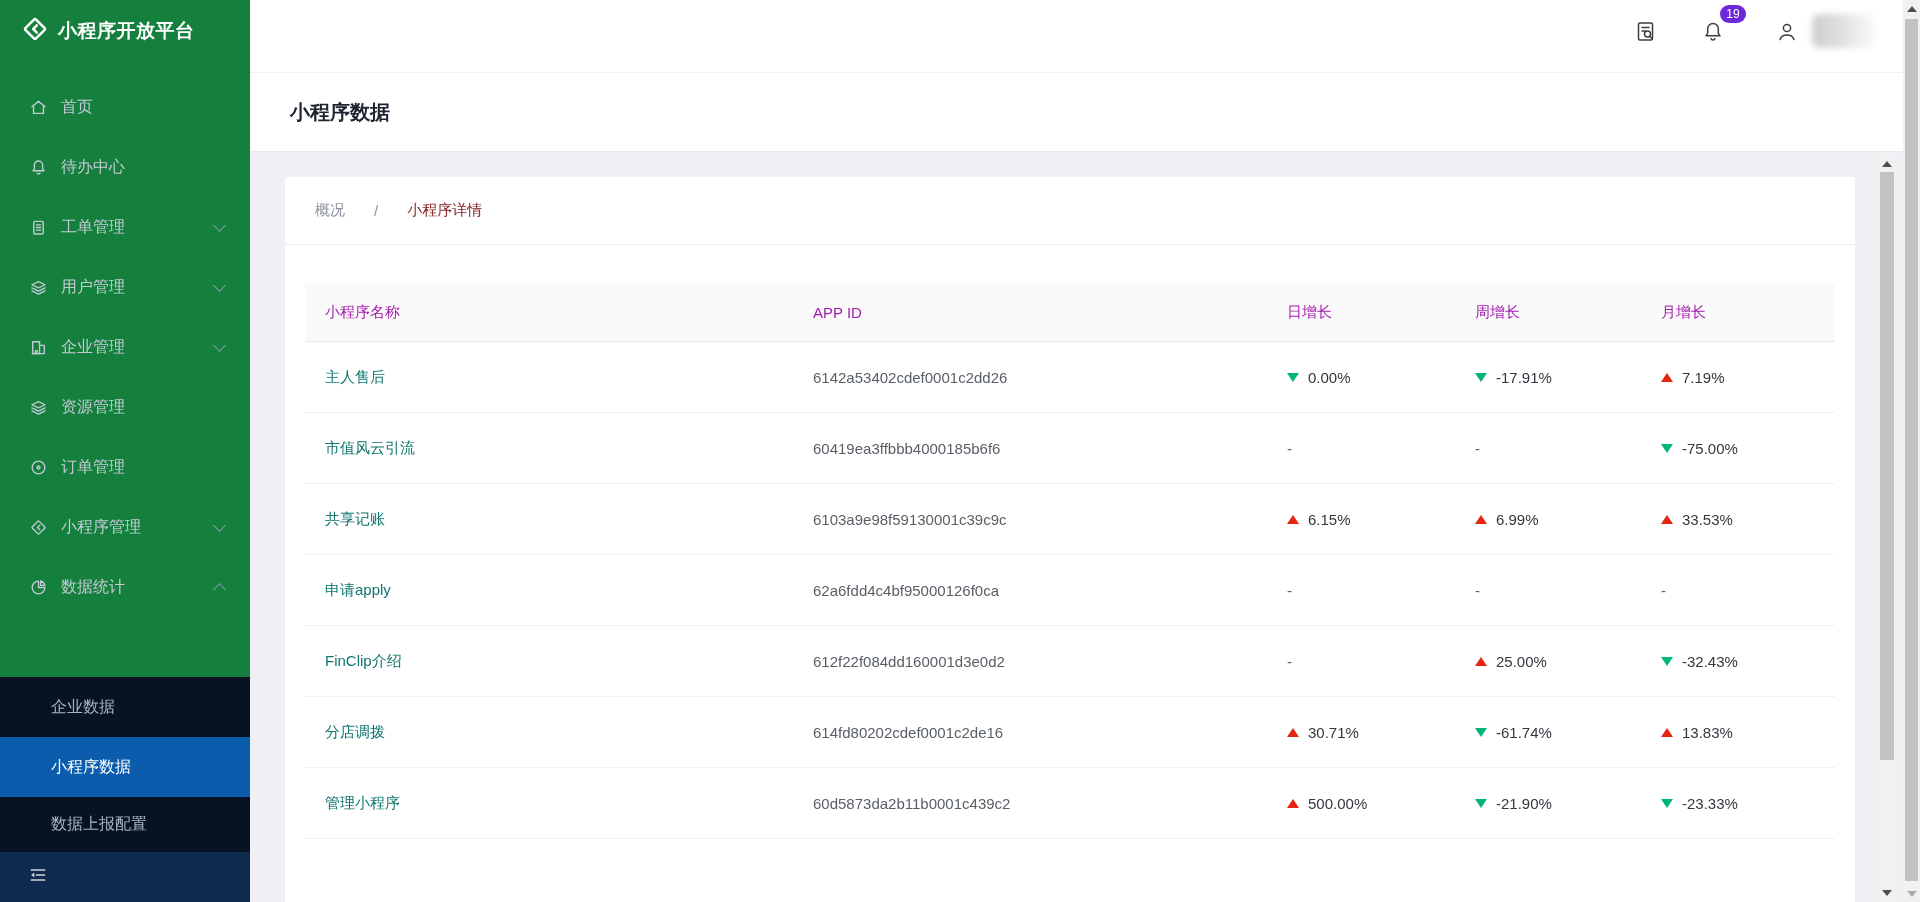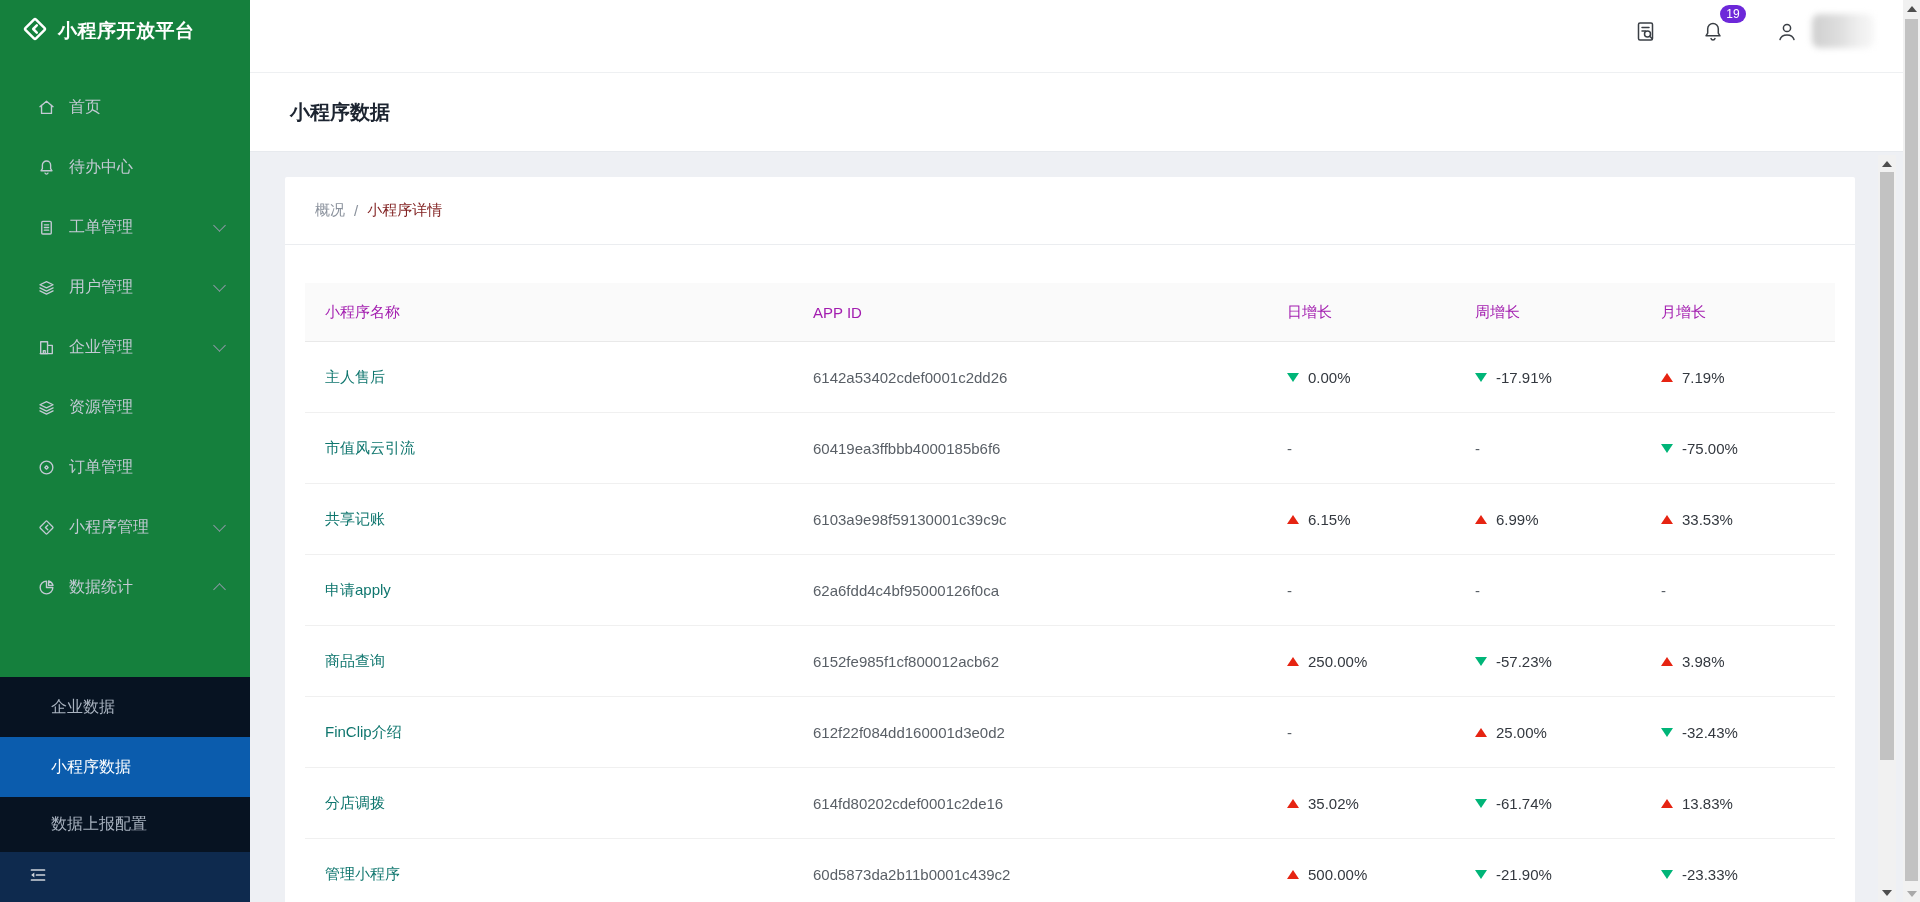--- a/index.html
+++ b/index.html
@@ -5,21 +5,21 @@
   html,body{margin:0;padding:0;}
   body{
     width:1920px;height:902px;position:relative;overflow:hidden;
     background:#eef0f4;font-family:"Liberation Sans","DejaVu Sans",sans-serif;
     -webkit-font-smoothing:antialiased;
   }
   
   .sidebar{position:absolute;left:0;top:0;width:250px;height:902px;background:#15803d;z-index:5;}
   .logo{position:absolute;top:0;left:0;height:62px;display:flex;align-items:center;padding-left:22px;gap:10px;}
   .logo-title{color:#ffffff;font-size:19px;font-weight:bold;letter-spacing:.5px;}
-  .nav{position:absolute;top:77px;left:8px;right:0;}
+  .nav{position:absolute;top:77px;left:0;right:0;}
   .nav-item{height:60px;display:flex;align-items:center;padding-left:28px;position:relative;
     color:#c3cad4;font-size:16px;cursor:pointer;}
   .nav-item .nicon{width:20px;height:20px;margin-right:13px;display:flex;align-items:center;justify-content:center;}
   .chev{position:absolute;right:26px;width:8px;height:8px;border-right:1.6px solid #8d98a6;border-bottom:1.6px solid #8d98a6;}
   .chev.down{transform:rotate(45deg);margin-top:-4px;}
   .chev.up{transform:rotate(-135deg);margin-top:4px;}
   .submenu{position:absolute;top:677px;left:0;right:0;}
   .sub-item{height:60px;display:flex;align-items:center;padding-left:51px;background:#071322;
     color:#a9b3c0;font-size:16px;cursor:pointer;}
   .sub-item:last-child{height:55px;}
@@ -36,21 +36,21 @@
     background:linear-gradient(90deg,#cfcfcf 0%,#dedede 45%,#efefef 75%,#f7f7f7 100%);
     filter:blur(3px);}
   
   .titlebar{position:absolute;left:250px;top:73px;width:1653px;height:79px;background:#fff;
     border-bottom:1px solid #e7eaee;box-sizing:border-box;display:flex;align-items:center;padding-left:40px;}
   .page-title{font-size:20px;font-weight:600;color:#1c2430;}
   
   .content{position:absolute;left:250px;top:152px;width:1653px;height:750px;background:#eef0f4;overflow:hidden;}
   .card{position:absolute;left:35px;top:25px;width:1570px;height:780px;background:#fff;border-radius:2px;}
   .breadcrumb{height:68px;display:flex;align-items:center;padding-left:30px;font-size:15px;
-    border-bottom:1px solid #ebedf0;box-sizing:border-box;}
+    border-bottom:1px solid #ebedf0;box-sizing:border-box;gap:20px;}
   .crumb-link{color:#8a919c;cursor:pointer;}
   .crumb-sep{color:#8a919c;margin:0 9px;}
   .crumb-current{color:#7f1d1d;}
   
   .table-wrap{margin:38px 20px 0 20px;width:1530px;}
   .thead{display:flex;background:#fafafa;height:58px;align-items:center;border-bottom:1px solid #e9e9e9;}
   .th{font-size:15px;color:#a21caf;font-weight:500;box-sizing:border-box;padding-left:20px;}
   .tr{display:flex;height:70px;align-items:center;border-bottom:1px solid #f0f0f0;background:#fff;}
   .td{font-size:15px;box-sizing:border-box;padding-left:20px;}
   .c-name{width:488px;}
@@ -266,37 +266,30 @@
             <div class="td c-month"><span class="tri up"></span><span class="gval">33.53%</span></div>
           </div>
           <div class="tr">
             <div class="td c-name"><a class="miniapp-link">申请apply</a></div>
             <div class="td c-appid"><span class="appid-text">62a6fdd4c4bf95000126f0ca</span></div>
             <div class="td c-day"><span class="dash">-</span></div>
             <div class="td c-week"><span class="dash">-</span></div>
             <div class="td c-month"><span class="dash">-</span></div>
           </div>
           <div class="tr">
-            <div class="td c-name"><a class="miniapp-link">商品查询</a></div>
-            <div class="td c-appid"><span class="appid-text">6152fe985f1cf800012acb62</span></div>
-            <div class="td c-day"><span class="tri up"></span><span class="gval">250.00%</span></div>
-            <div class="td c-week"><span class="tri down"></span><span class="gval">-57.23%</span></div>
-            <div class="td c-month"><span class="tri up"></span><span class="gval">3.98%</span></div>
-          </div>
-          <div class="tr">
             <div class="td c-name"><a class="miniapp-link">FinClip介绍</a></div>
             <div class="td c-appid"><span class="appid-text">612f22f084dd160001d3e0d2</span></div>
             <div class="td c-day"><span class="dash">-</span></div>
             <div class="td c-week"><span class="tri up"></span><span class="gval">25.00%</span></div>
             <div class="td c-month"><span class="tri down"></span><span class="gval">-32.43%</span></div>
           </div>
           <div class="tr">
             <div class="td c-name"><a class="miniapp-link">分店调拨</a></div>
             <div class="td c-appid"><span class="appid-text">614fd80202cdef0001c2de16</span></div>
-            <div class="td c-day"><span class="tri up"></span><span class="gval">35.02%</span></div>
+            <div class="td c-day"><span class="tri up"></span><span class="gval">30.71%</span></div>
             <div class="td c-week"><span class="tri down"></span><span class="gval">-61.74%</span></div>
             <div class="td c-month"><span class="tri up"></span><span class="gval">13.83%</span></div>
           </div>
           <div class="tr">
             <div class="td c-name"><a class="miniapp-link">管理小程序</a></div>
             <div class="td c-appid"><span class="appid-text">60d5873da2b11b0001c439c2</span></div>
             <div class="td c-day"><span class="tri up"></span><span class="gval">500.00%</span></div>
             <div class="td c-week"><span class="tri down"></span><span class="gval">-21.90%</span></div>
             <div class="td c-month"><span class="tri down"></span><span class="gval">-23.33%</span></div>
           </div>

